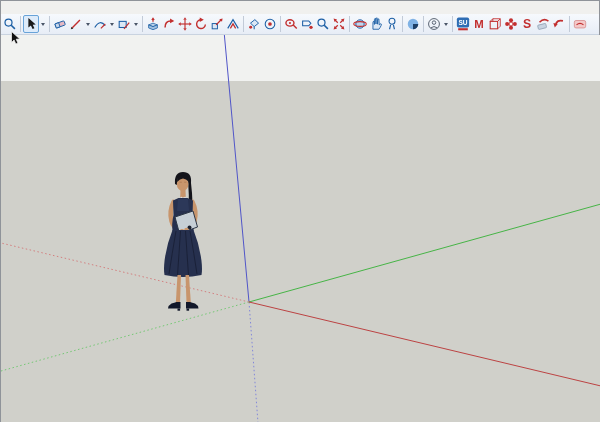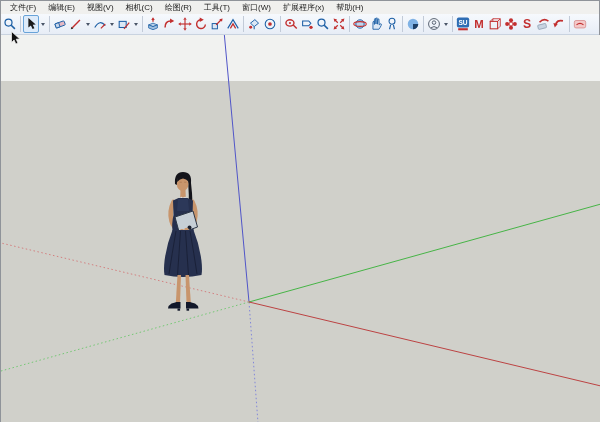--- a/index.html
+++ b/index.html
@@ -32,31 +32,20 @@
   .ground{position:absolute;left:0;width:100%;bottom:0;}
   #axes-svg{position:absolute;left:0;top:0;pointer-events:none;}
   #figure-wrap{position:absolute;}
   #cursor{position:absolute;pointer-events:none;z-index:50;}
 </style>
 </head>
 <body>
 
 <div class="window">
 
-  <div class="menu-bar" id="menu-bar">
-      <span class="menu-item">文件(F)</span>
-      <span class="menu-item">编辑(E)</span>
-      <span class="menu-item">视图(V)</span>
-      <span class="menu-item">相机(C)</span>
-      <span class="menu-item">绘图(R)</span>
-      <span class="menu-item">工具(T)</span>
-      <span class="menu-item">窗口(W)</span>
-      <span class="menu-item">扩展程序(x)</span>
-      <span class="menu-item">帮助(H)</span>
-    </div>
 
   <div class="toolbar" id="toolbar">
       <span class="tb-group">
         <button class="tb-btn">
           <svg width="16" height="16" viewBox="0 0 16 16">
             <circle cx="6.3" cy="6.3" r="4" fill="none" stroke="#1c5fa5" stroke-width="1.4"></circle>
             <line x1="9.4" y1="9.4" x2="13.6" y2="13.6" stroke="#1c5fa5" stroke-width="1.8"></line>
           </svg>
         </button>
       </span>

